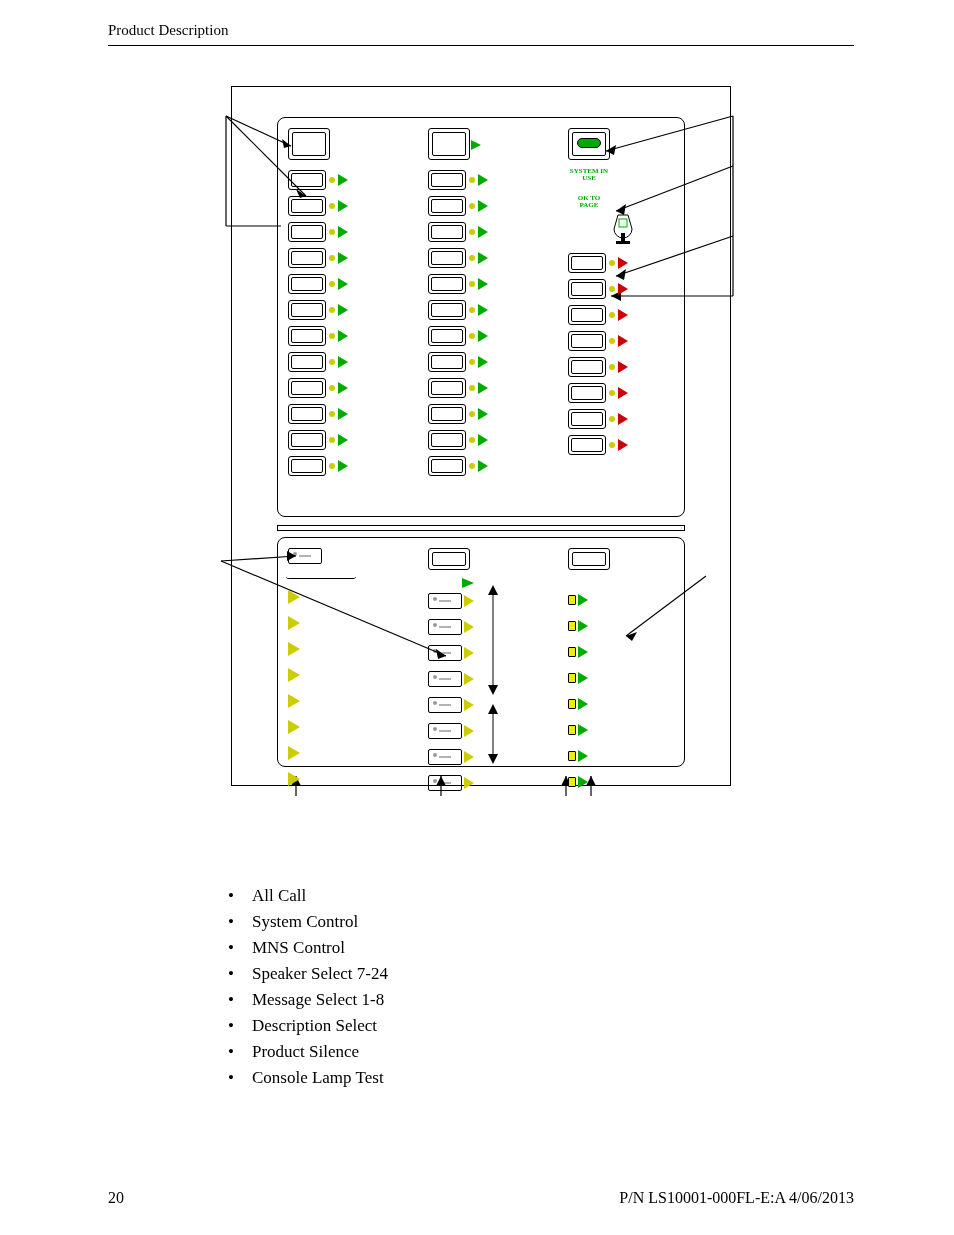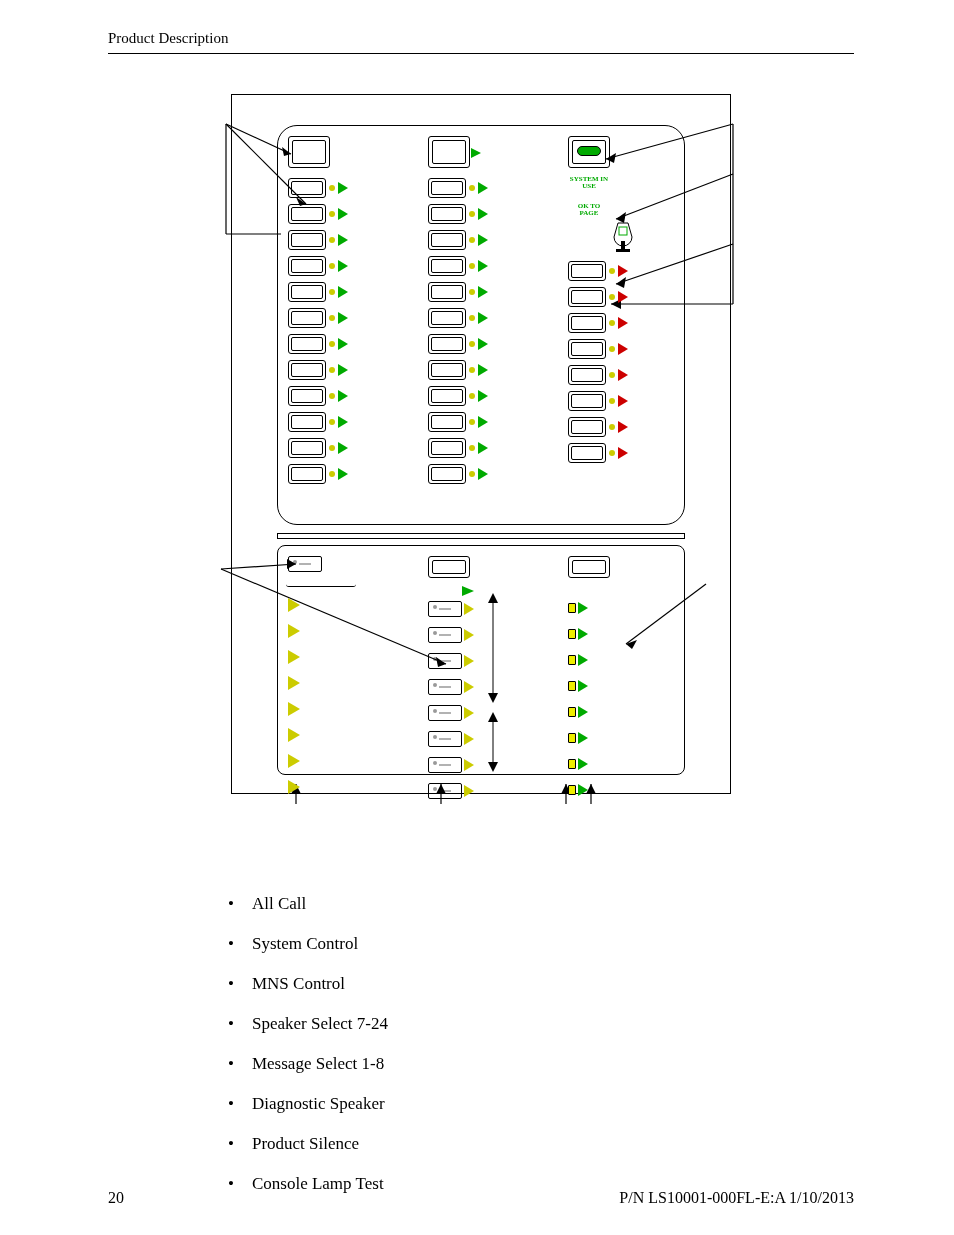--- a/index.html
+++ b/index.html
@@ -6,21 +6,21 @@
   body {
     margin: 0;
     font-family: "Times New Roman", Times, serif;
     background: #fff;
     color: #000;
     width: 954px;
     height: 1235px;
     position: relative;
   }
   .page {
-    padding: 30px 100px 30px 108px;
+    padding: 22px 100px 30px 108px;
     height: 100%;
     position: relative;
   }
   .header {
     font-size: 15px;
     border-bottom: 1px solid #000;
     padding-bottom: 6px;
     margin-bottom: 40px;
   }
   .figure {
@@ -34,21 +34,21 @@
     height: 700px;
     border: 1px solid #000;
     position: relative;
     margin: 0 auto;
   }
   .panel-inner-top {
     position: absolute;
     top: 30px; left: 45px; right: 45px;
     height: 400px;
     border: 1px solid #000;
-    border-radius: 20px;
+    border-radius: 8px;
   }
   .panel-inner-bar {
     position: absolute;
     top: 438px; left: 45px; right: 45px; height: 6px;
     border: 1px solid #000;
   }
   .panel-inner-bot {
     position: absolute;
     top: 450px; left: 45px; right: 45px;
     height: 230px;
@@ -111,21 +111,21 @@
   }
   .mic svg { display:block; }
   .arrow-line { stroke:#000; stroke-width:1.2; fill:none; }
   .arrow-head { fill:#000; }
   .bullet-list {
     margin-left: 120px;
     padding: 0;
     list-style: none;
     font-size: 17px;
   }
-  .bullet-list li { margin: 20px 0; }
+  .bullet-list li { margin: 6px 0; }
   .bullet-list li::before { content: "•"; margin-right: 18px; }
   .footer {
     position: absolute; bottom: 28px; left: 108px; right: 100px;
     display: flex; justify-content: space-between;
     font-size: 16px;
     gap: 36px;
   }
   .lamp-btn {
     width: 34px; height: 16px; border:1.5px solid #000; border-radius:2px;
     position:relative; display:inline-block;
@@ -528,22 +528,22 @@
       <div style="position:absolute;left:-1px;top:0;bottom:-30px;"></div>
     </div>
   </div>
 
   <ul class="bullet-list">
     <li>All Call</li>
     <li>System Control</li>
     <li>MNS Control</li>
     <li>Speaker Select 7-24</li>
     <li>Message Select 1-8</li>
-    <li>Diagnostic Speaker</li>
+    <li>Description Select</li>
     <li>Product Silence</li>
     <li>Console Lamp Test</li>
   </ul>
 
   <div class="footer">
     <span>20</span>
-    <span>P/N LS10001-000FL-E:A  1/10/2013</span>
+    <span>P/N LS10001-000FL-E:A  4/06/2013</span>
   </div>
 </div>
 
 </body></html>

